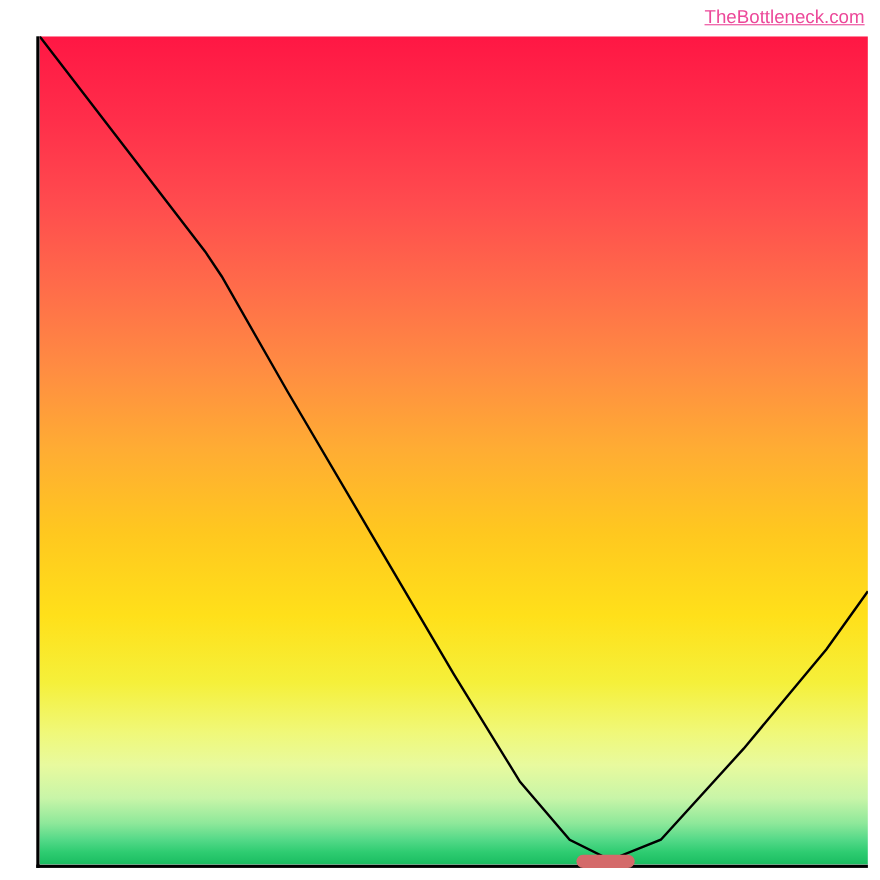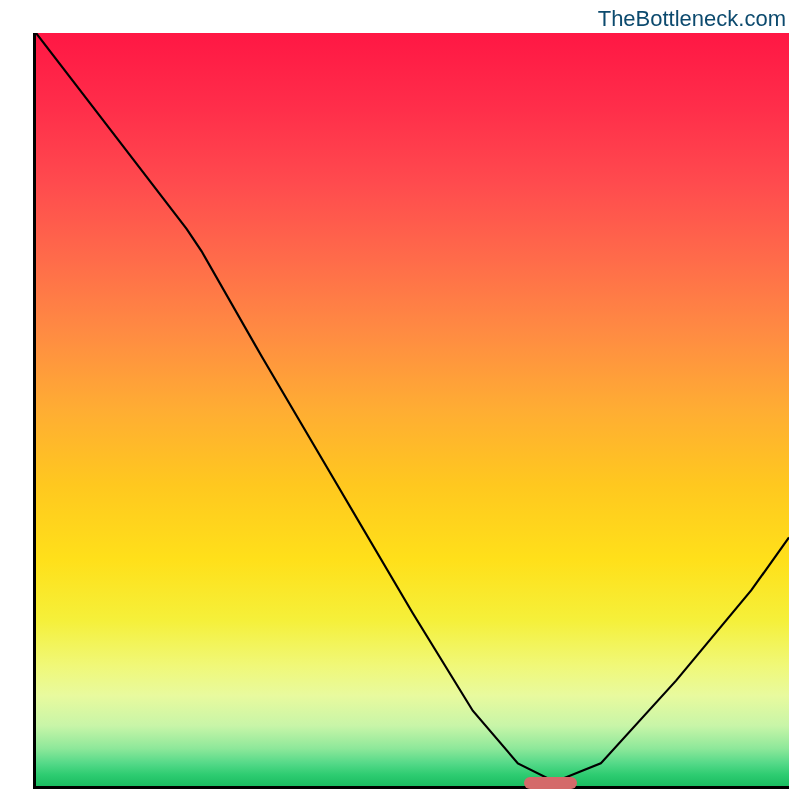--- a/index.html
+++ b/index.html
@@ -11,24 +11,25 @@
       width: 800px;
       height: 800px;
       background: #fff;
       font-family: Arial, sans-serif;
       position: relative;
     }
     .watermark {
       position: absolute;
       top: 6px;
       right: 14px;
-      font-size: 22px;
-      color: #0c4a6e;
+      font-size: 17px;
+      color: #ec4899;
       font-weight: normal;
       z-index: 10;
+      text-decoration: underline;
     }
     .chart-container {
       position: absolute;
       top: 33px;
       left: 33px;
       width: 756px;
       height: 756px;
       border-left: 3px solid #000;
       border-bottom: 3px solid #000;
     }

